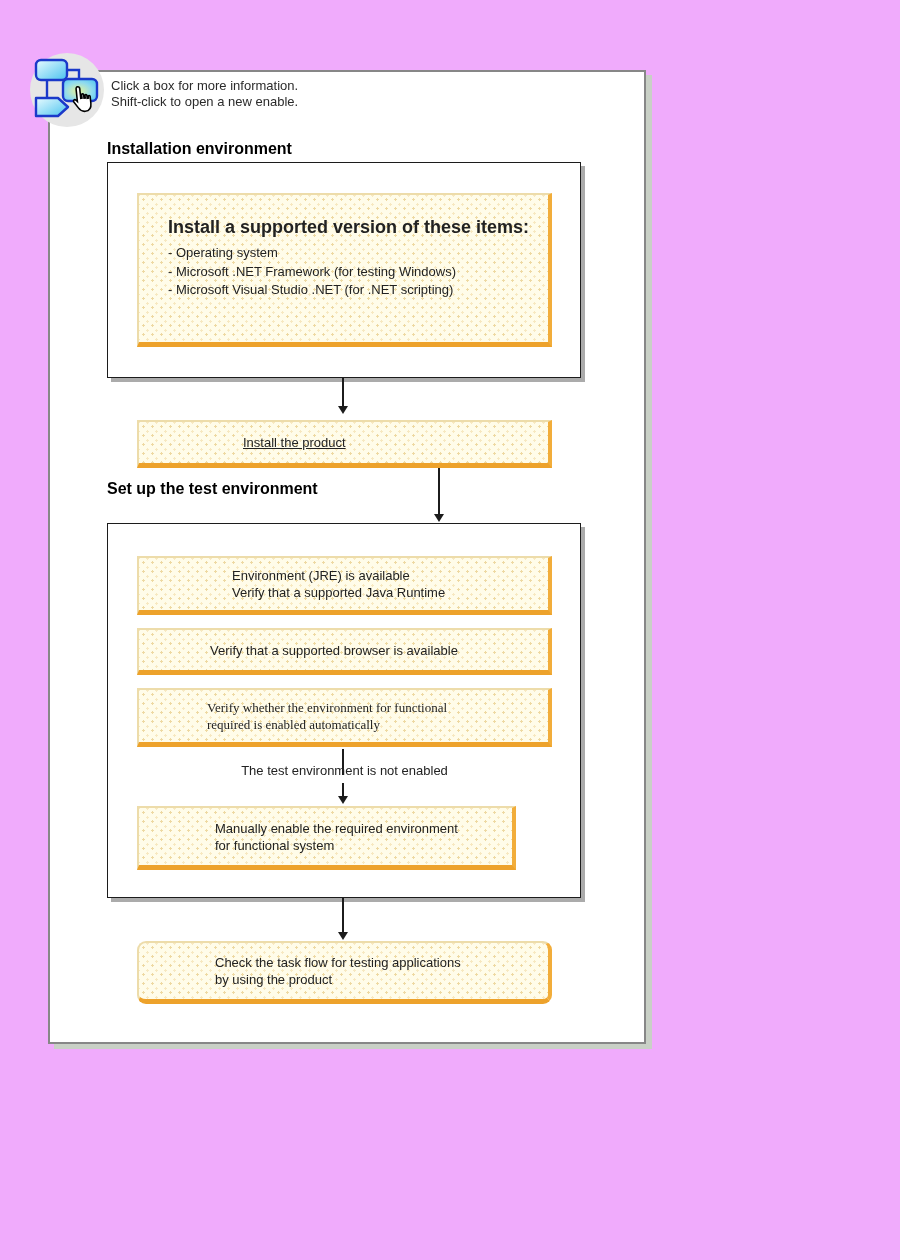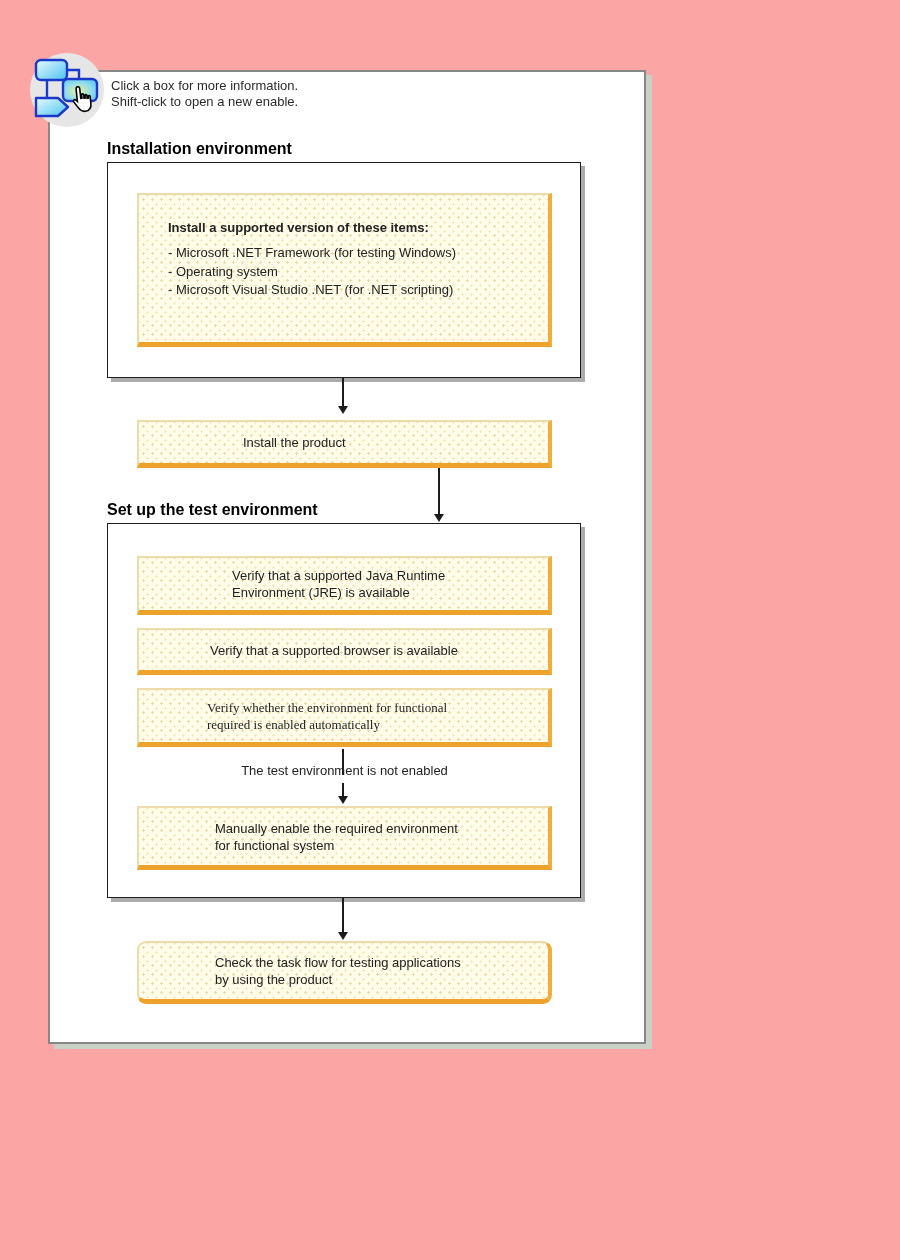--- a/index.html
+++ b/index.html
@@ -1,18 +1,18 @@
 <!DOCTYPE html>
 <html><head>
 <meta charset="utf-8">
 <style>
   * { margin:0; padding:0; box-sizing:border-box; }
   html,body { background:#ffffff; }
   .page {
-    position:relative; width:900px; height:1260px; background:#fca5a5;
+    position:relative; width:900px; height:1260px; background:#f0abfc;
     font-family:"Liberation Sans", sans-serif; color:#222; overflow:hidden;
   }
   .container {
     position:absolute; left:48px; top:70px; width:598px; height:974px;
     border:2px solid #878787; background:#ffffff;
     box-shadow:6px 5px 0 #c9d0c6;
   }
   .icon-wrap { position:absolute; left:27px; top:49px; width:82px; height:82px; z-index:6; }
   .hint {
     position:absolute; left:111px; top:78px; z-index:7;
@@ -36,21 +36,21 @@
     border-top:2px solid #eddcaa;
     border-left:2px solid #eddcaa;
     border-right:4px solid #f2ad3a;
     border-bottom:5px solid #eda22b;
     display:flex; flex-direction:column; justify-content:center;
     font-size:13px; line-height:17px; color:#222;
     cursor:pointer;
   }
   .ybox .bline { display:block; }
   .prereq { justify-content:flex-start; padding:24px 12px 10px 29px; }
-  .prereq-title { font-weight:bold; font-size:13px; margin-bottom:8px; }
+  .prereq-title { font-weight:bold; font-size:18px; margin-bottom:8px; }
   .prereq-item { line-height:18.5px; }
   .stem { position:absolute; width:2px; background:#1c1c1c; z-index:5; }
   .ahead {
     position:absolute; width:0; height:0; z-index:5;
     border-left:5px solid transparent; border-right:5px solid transparent;
     border-top:8px solid #1c1c1c;
   }
   .branch-label {
     position:absolute; left:137px; width:415px; text-align:center;
     font-size:13px; color:#222; z-index:6;
@@ -98,59 +98,59 @@
     <div>Click a box for more information.</div>
     <div>Shift-click to open a new enable.</div>
   </div>
 
   <div class="section-heading" style="left:107px; top:140px;">Installation environment</div>
 
   <div class="outerbox" style="left:107px; top:162px; width:474px; height:216px;"></div>
 
   <div class="ybox prereq" style="left:137px; top:193px; width:415px; height:154px;">
     <div class="prereq-title">Install a supported version of these items:</div>
+    <div class="prereq-item">- Operating system</div>
     <div class="prereq-item">- Microsoft .NET Framework (for testing Windows)</div>
-    <div class="prereq-item">- Operating system</div>
     <div class="prereq-item">- Microsoft Visual Studio .NET (for .NET scripting)</div>
   </div>
 
   <div class="stem" style="left:342px; top:378px; height:29px;"></div>
   <div class="ahead" style="left:338px; top:406px;"></div>
 
-  <div class="ybox" style="left:137px; top:420px; width:415px; height:48px; padding-left:104px;">
+  <div class="ybox" style="left:137px; top:420px; width:415px; height:48px; padding-left:104px;text-decoration:underline;">
     <span class="bline">Install the product</span>
   </div>
 
   <div class="stem" style="left:438px; top:468px; height:47px;"></div>
   <div class="ahead" style="left:434px; top:514px;"></div>
 
-  <div class="section-heading" style="left:107px; top:501px;">Set up the test environment</div>
+  <div class="section-heading" style="left:107px; top:480px;">Set up the test environment</div>
 
   <div class="outerbox" style="left:107px; top:523px; width:474px; height:375px;"></div>
 
   <div class="ybox" style="left:137px; top:556px; width:415px; height:59px; padding-left:93px;">
+    <span class="bline">Environment (JRE) is available</span>
     <span class="bline">Verify that a supported Java Runtime</span>
-    <span class="bline">Environment (JRE) is available</span>
   </div>
 
   <div class="ybox" style="left:137px; top:628px; width:415px; height:47px; padding-left:71px;">
     <span class="bline">Verify that a supported browser is available</span>
   </div>
 
   <div class="ybox" style="left:137px; top:688px; width:415px; height:59px; padding-left:68px;font-family:Liberation Serif, serif;">
     <span class="bline">Verify whether the environment for functional</span>
     <span class="bline">required is enabled automatically</span>
   </div>
 
   <div class="stem" style="left:342px; top:749px; height:26px;"></div>
   <div class="branch-label" style="top:763px;">The test environment is not enabled</div>
   <div class="stem" style="left:342px; top:783px; height:14px;"></div>
   <div class="ahead" style="left:338px; top:796px;"></div>
 
-  <div class="ybox" style="left:137px; top:806px; width:415px; height:64px; padding-left:76px;">
+  <div class="ybox" style="left:137px; top:806px; width:379px; height:64px; padding-left:76px;">
     <span class="bline">Manually enable the required environment</span>
     <span class="bline">for functional system</span>
   </div>
 
   <div class="stem" style="left:342px; top:898px; height:35px;"></div>
   <div class="ahead" style="left:338px; top:932px;"></div>
 
   <div class="ybox" style="left:137px; top:941px; width:415px; height:63px; padding-left:76px;border-radius:9px;">
     <span class="bline">Check the task flow for testing applications</span>
     <span class="bline">by using the product</span>

